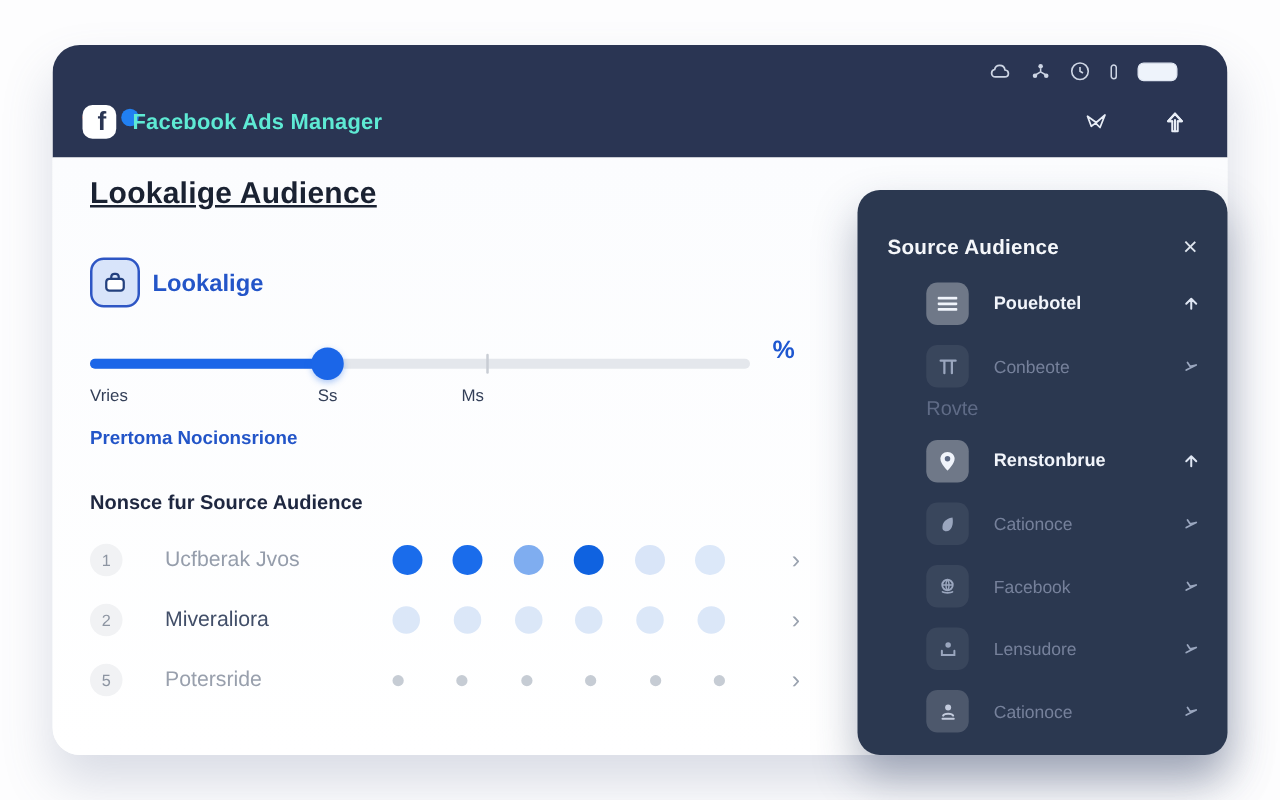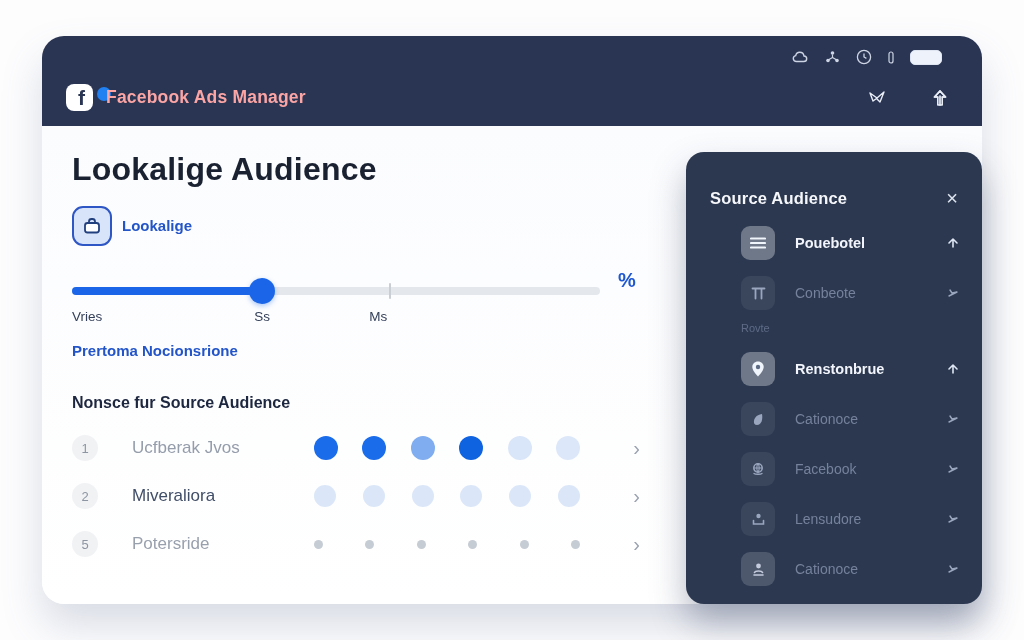--- a/index.html
+++ b/index.html
@@ -21,34 +21,34 @@
   .statusicon svg { display:block; }
   .battery { width:32px; height:15px; border:1.5px solid #dfe6f2; border-radius:5px;
              background:#eef3fb; }
 
   .appbar { position:absolute; left:24px; right:30px; top:44px; height:34px;
             display:flex; align-items:center; }
   .fb-logo { width:27px; height:27px; background:#fff; border-radius:8px;
              display:flex; align-items:center; justify-content:center;
              color:#2a3553; font-weight:bold; font-size:21px; line-height:1; }
   .fb-logo span{ transform:translateX(2px); }
-  .app-title { color:#fca5a5; font-size:17.5px; font-weight:bold; margin-left:13px; letter-spacing:.2px; }
+  .app-title { color:#5eead4; font-size:17.5px; font-weight:bold; margin-left:13px; letter-spacing:.2px; }
   .appbar-right { margin-left:auto; display:flex; align-items:center; gap:42px; }
 
   
   .content { position:absolute; left:0; top:90px; right:0; bottom:0;
              background:linear-gradient(#fbfcfe,#ffffff); }
-  .page-title { position:absolute; left:30px; top:25px; font-size:32px; font-weight:bold;
-                color:#1a2232; letter-spacing:.2px; }
+  .page-title { position:absolute; left:30px; top:15px; font-size:24px; font-weight:bold;
+                color:#1a2232; letter-spacing:.2px;text-decoration:underline; }
 
   .type-row { position:absolute; left:30px; top:80px; right:30px; height:40px; }
   .type-tile { position:absolute; left:0; top:0; width:40px; height:40px; border-radius:11px;
                background:#d8e4fa; border:2.5px solid #2e56c4;
                display:flex; align-items:center; justify-content:center; }
-  .type-label { position:absolute; left:50px; top:11px; font-size:15px; font-weight:600; color:#2355c8; }
+  .type-label { position:absolute; left:50px; top:11px; font-size:19px; font-weight:600; color:#2355c8; }
   .check-badge { position:absolute; right:16px; top:5px; width:28px; height:28px; border-radius:50%;
                  background:#e7f0fb; display:flex; align-items:center; justify-content:center; }
 
   .slider { position:absolute; left:30px; top:151px; width:528px; height:28px; }
   .slider-track { position:absolute; left:0; right:0; top:10px; height:8px; border-radius:4px;
                   background:#e4e7ec; }
   .slider-fill { position:absolute; left:0; top:10px; height:8px; border-radius:4px;
                  background:#1b66e8; }
   .slider-tick { position:absolute; top:6px; width:2px; height:16px; background:#c9cdd4; border-radius:1px; }
   .slider-thumb { position:absolute; top:14px; width:26px; height:26px; border-radius:50%;
@@ -90,21 +90,21 @@
   .panel-close { margin-left:auto; font-size:20px; color:#dfe5ee; cursor:pointer; line-height:1; }
   .panel-items { padding:4px 22px 0 22px;margin-left:33px; }
   .p-item { display:flex; align-items:center; height:50px; cursor:pointer; }
   .p-tile { width:34px; height:34px; border-radius:9px; background:rgba(255,255,255,.07);
             display:flex; align-items:center; justify-content:center; flex:none; }
   .p-item.active .p-tile { background:rgba(255,255,255,.32); }
   .p-item.semi   .p-tile { background:rgba(255,255,255,.16); }
   .p-label { margin-left:20px; font-size:14px; color:#76819b; }
   .p-item.active .p-label { color:#f2f5fb; font-weight:bold; font-size:14.5px; }
   .p-arrow { margin-left:auto; display:flex; }
-  .p-caption { font-size:11px; color:#5f6b86; height:26px; line-height:20px; }
+  .p-caption { font-size:16px; color:#5f6b86; height:26px; line-height:20px; }
 
   svg { display:block; }
 </style>
 </head>
 <body>
 
 <div class="stage">
 
   <div class="window">
 

